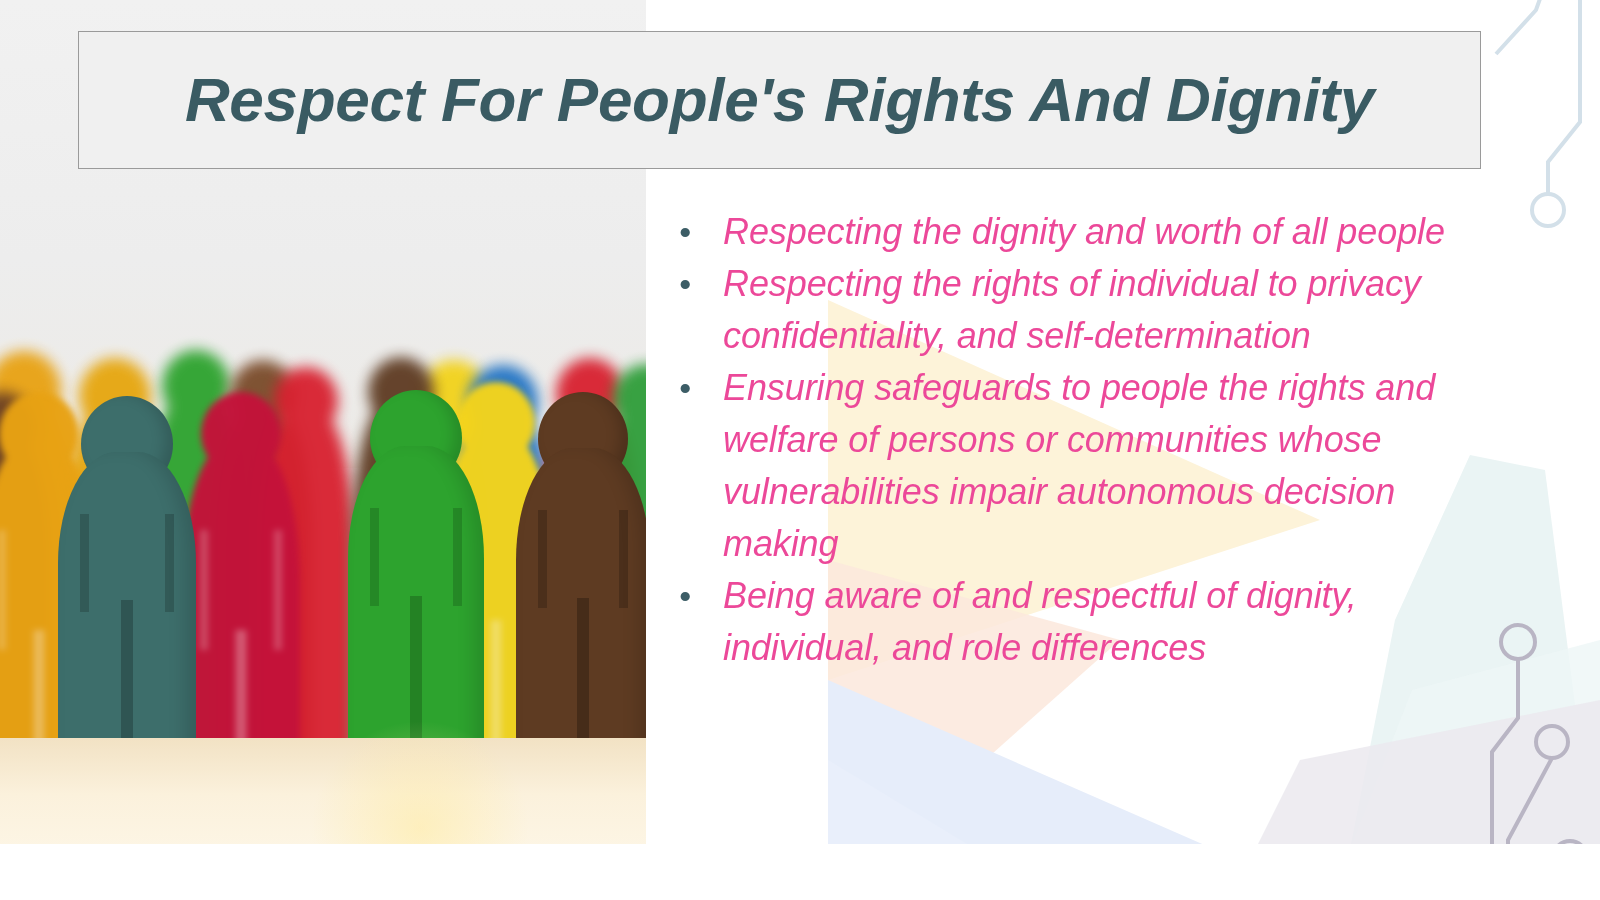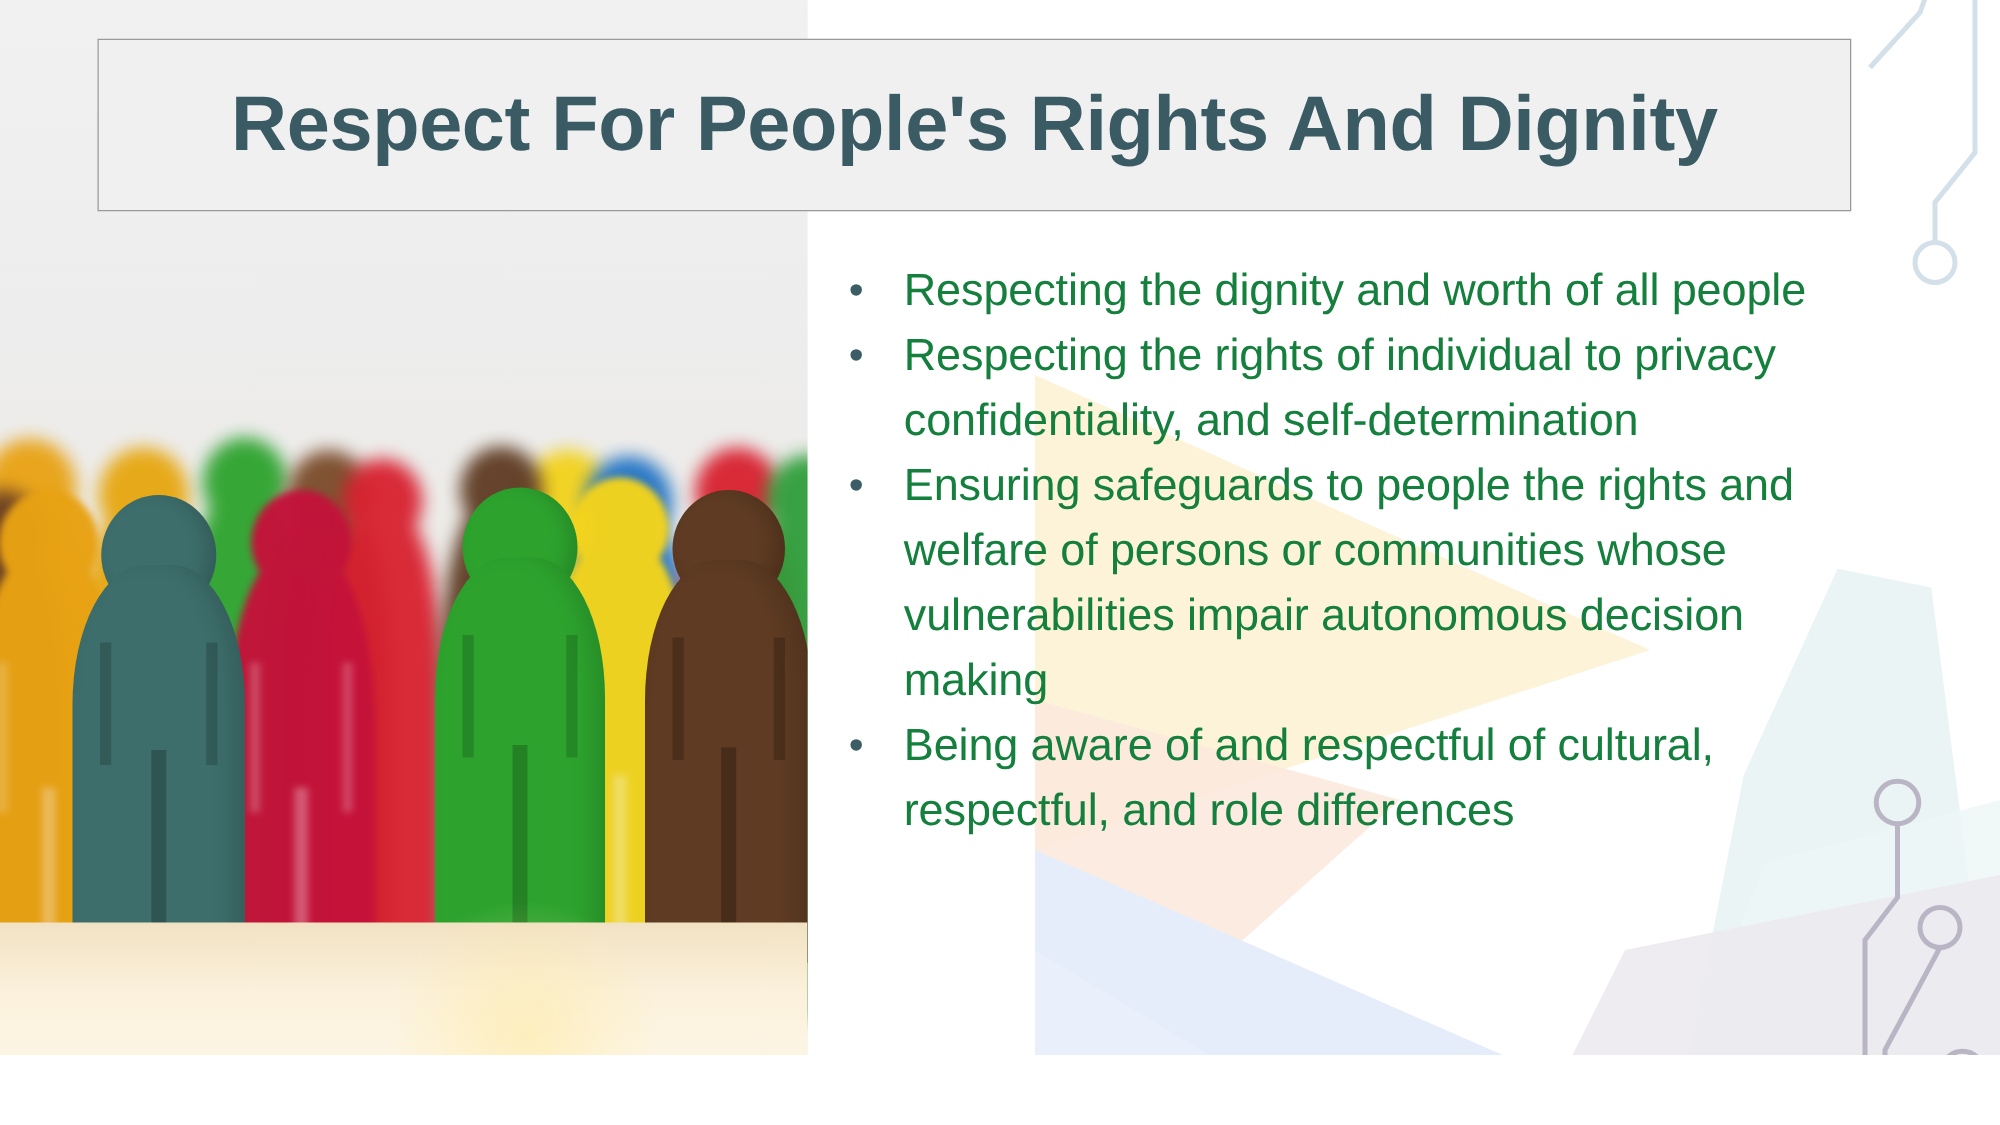--- a/index.html
+++ b/index.html
@@ -6,20 +6,21 @@
   html, body {
     width:1600px; height:900px; overflow:hidden;
     background:#ffffff;
     font-family:"Liberation Sans", sans-serif;
   }
   #slide {
     position:relative;
     width:1600px; height:844px;
     background:#ffffff;
     overflow:hidden;
+    font-style:italic;
   }
 
   
   #photo-panel {
     position:absolute; left:0; top:0;
     width:646px; height:900px;
     overflow:hidden;
     background:#efefef;
   }
   
@@ -101,21 +102,21 @@
     font-size:34px;
     line-height:52px;
     color:#3c5d66;
     text-align:left;
     padding-left:11px;
   }
   .bullet-text {
     flex:1 1 auto;
     font-size:36px;
     line-height:52px;
-    color:#15803d;
+    color:#ec4899;
     letter-spacing:-0.1px;
     font-weight:400;
   }
 </style>
 </head>
 <body>
 
 <div id="slide">
 
   <svg class="deco" width="1600" height="900" style="left:0;top:0;" viewBox="0 0 1600 900">
@@ -263,18 +264,18 @@
       <span class="bullet-text">Respecting the rights of individual to privacy confidentiality, and self-determination</span>
     </div>
 
     <div class="bullet-row">
       <span class="bullet-dot">•</span>
       <span class="bullet-text">Ensuring safeguards to people the rights and welfare of persons or communities whose vulnerabilities impair autonomous decision making</span>
     </div>
 
     <div class="bullet-row">
       <span class="bullet-dot">•</span>
-      <span class="bullet-text">Being aware of and respectful of cultural, respectful, and role differences</span>
+      <span class="bullet-text">Being aware of and respectful of dignity, individual, and role differences</span>
     </div>
 
   </div>
 
 </div>
 
 </body></html>

